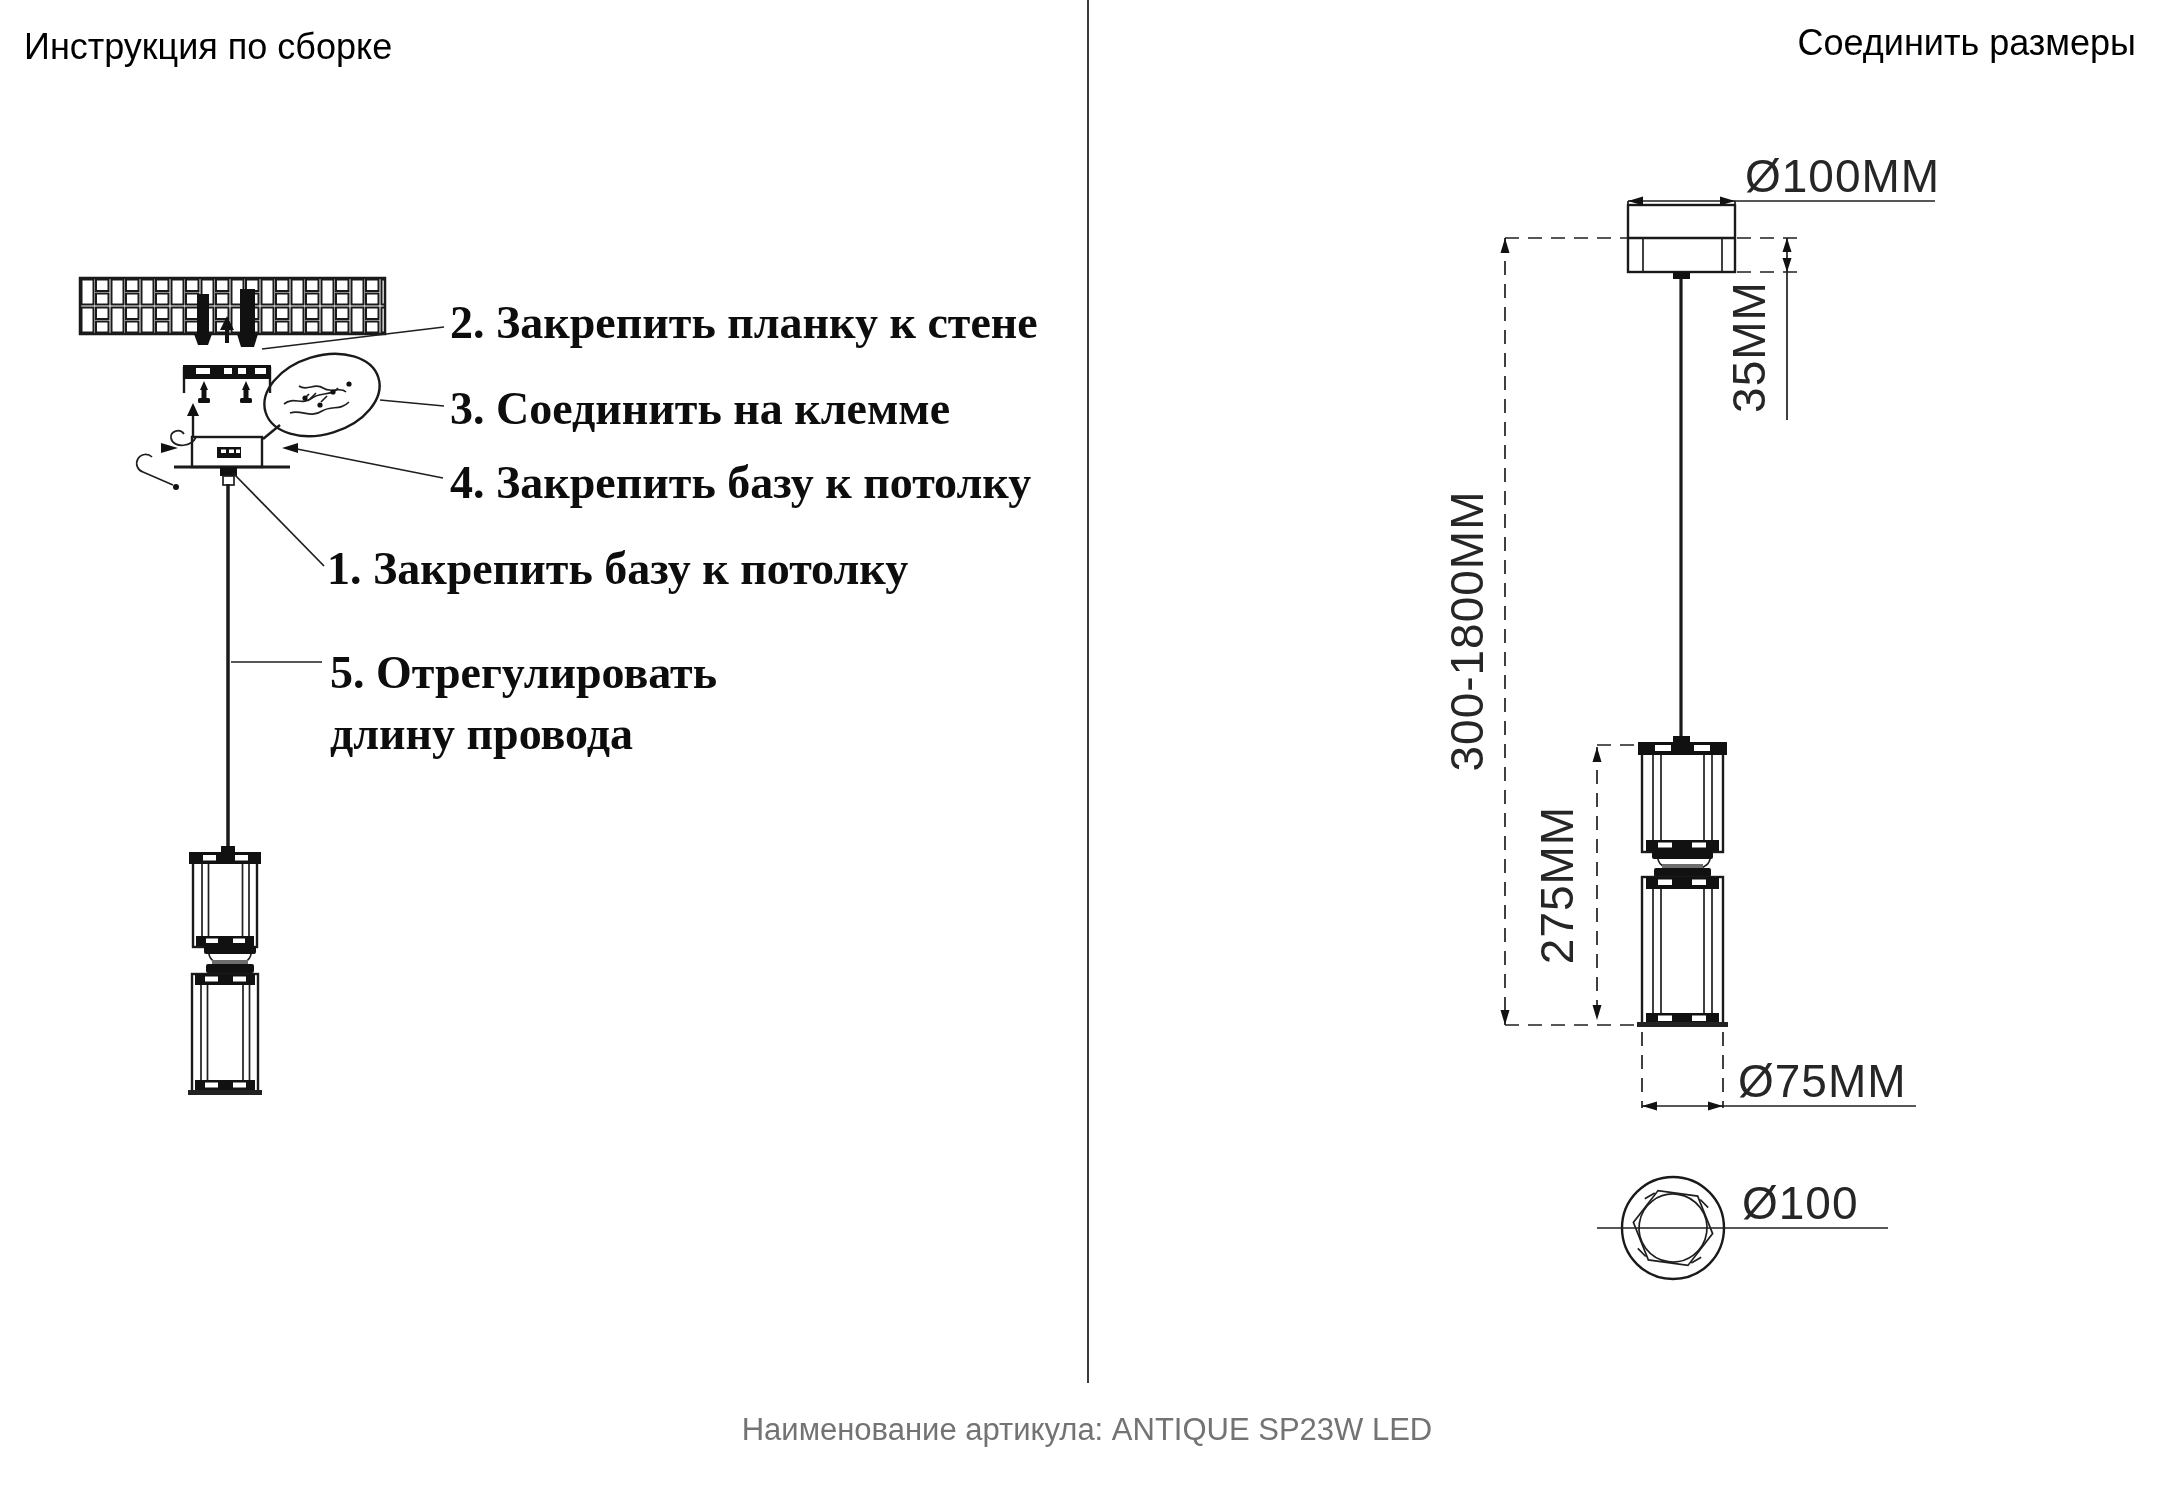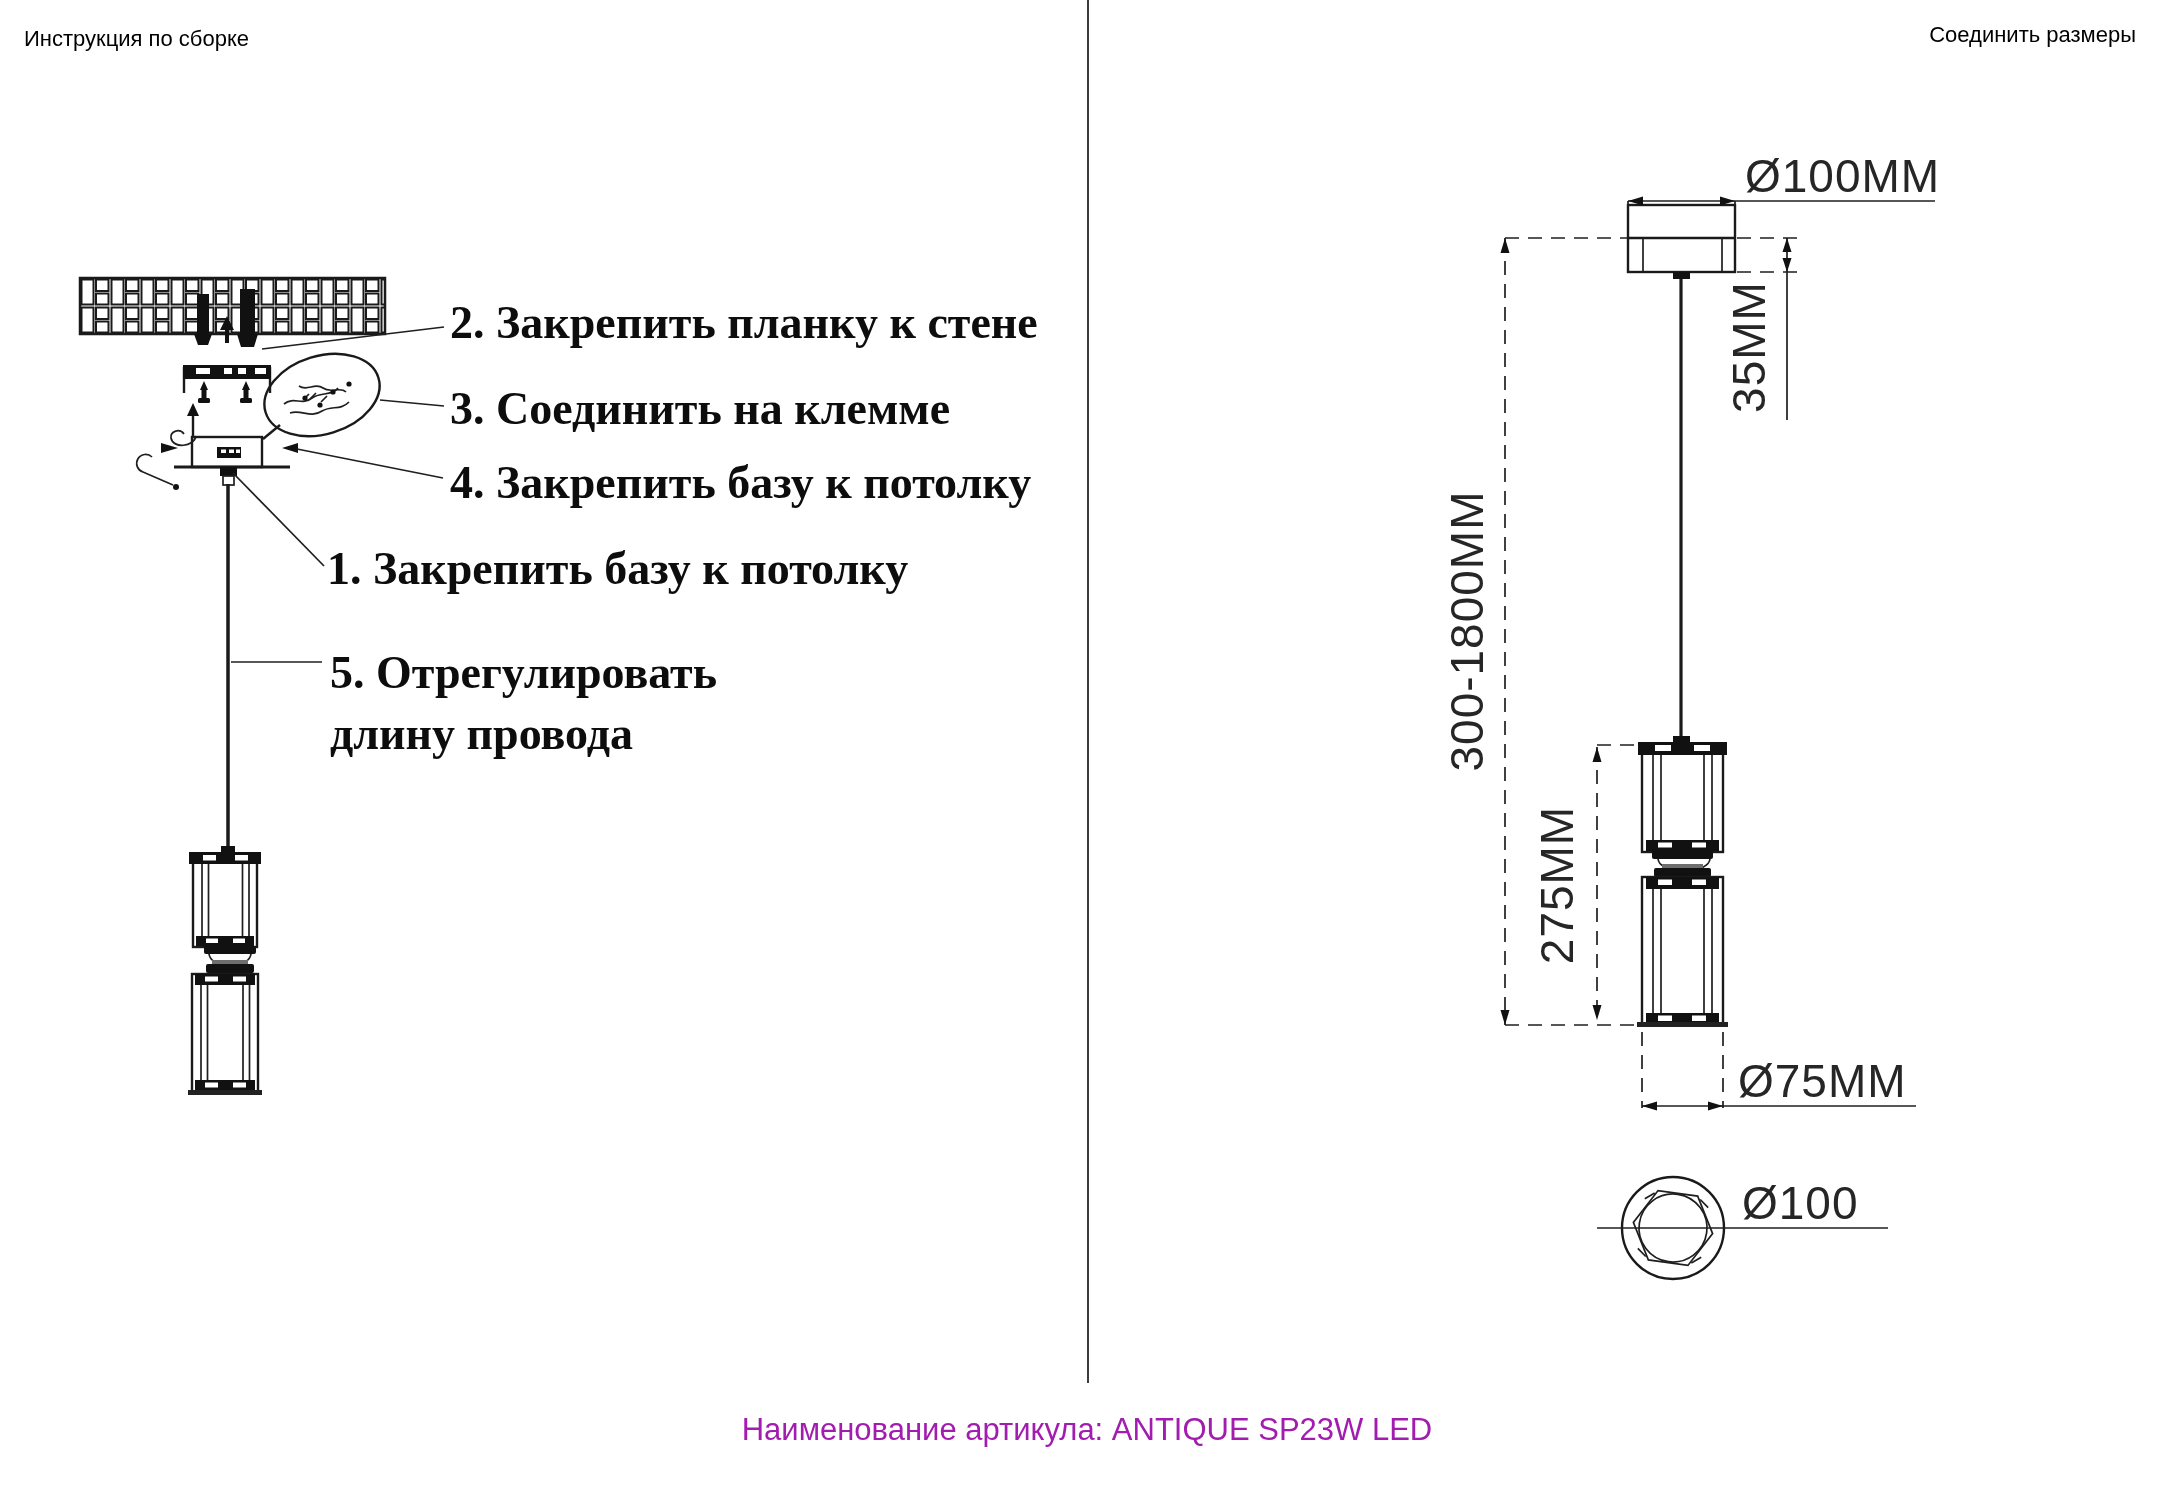--- a/index.html
+++ b/index.html
@@ -1,23 +1,23 @@
 <!DOCTYPE html>
 <html><head>
 <meta charset="utf-8">
 <style>
   html,body{margin:0;padding:0;background:#fff;}
   .page{position:relative;width:2174px;height:1500px;background:#fff;overflow:hidden;
         font-family:"Liberation Sans",sans-serif;color:#111;}
-  .title{position:absolute;font-size:22px;color:#000;white-space:nowrap;}
+  .title{position:absolute;font-size:36px;color:#000;white-space:nowrap;}
   .title-left{left:24px;top:26px;}
   .title-right{right:38px;top:22px;}
   .divider{position:absolute;left:1087px;top:0;width:2px;height:1383px;background:#3c3c3c;}
   .caption{position:absolute;left:0;top:1412px;width:100%;text-align:center;
-           font-size:31px;color:#a21caf;}
+           font-size:31px;color:#737373;}
   svg{position:absolute;left:0;top:0;}
   .ln{stroke:#1a1a1a;stroke-width:2.4;fill:none;}
   .thin{stroke:#1f1f1f;stroke-width:1.7;fill:none;}
   .dash{stroke-dasharray:14 9;}
   .bln{fill:#fff;stroke:#1a1a1a;stroke-width:2;}
   .step-text{font-family:"Liberation Serif",serif;font-weight:bold;font-size:46px;fill:#0d0d0d;}
   .dim-text{font-family:"Liberation Sans",sans-serif;font-size:46px;fill:#262626;letter-spacing:1px;}
 </style>
 </head>
 <body>

